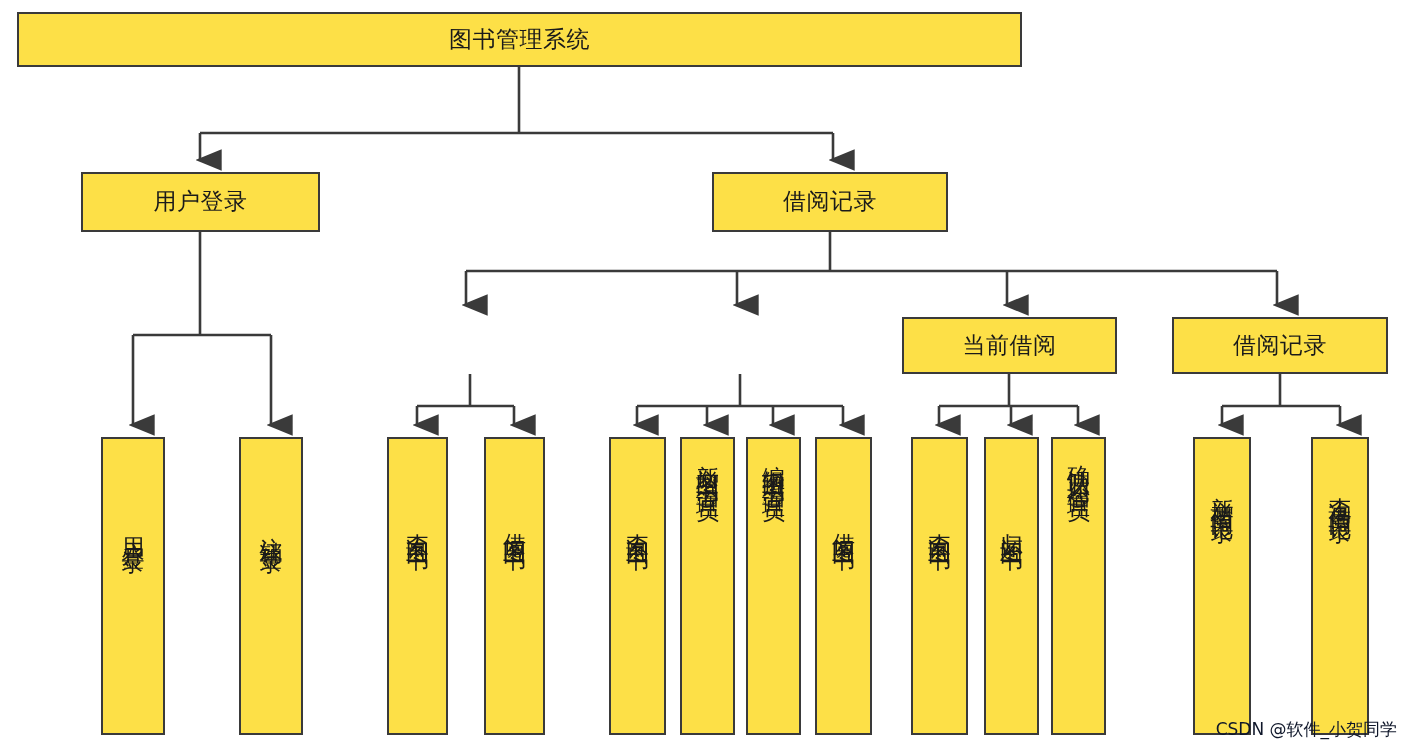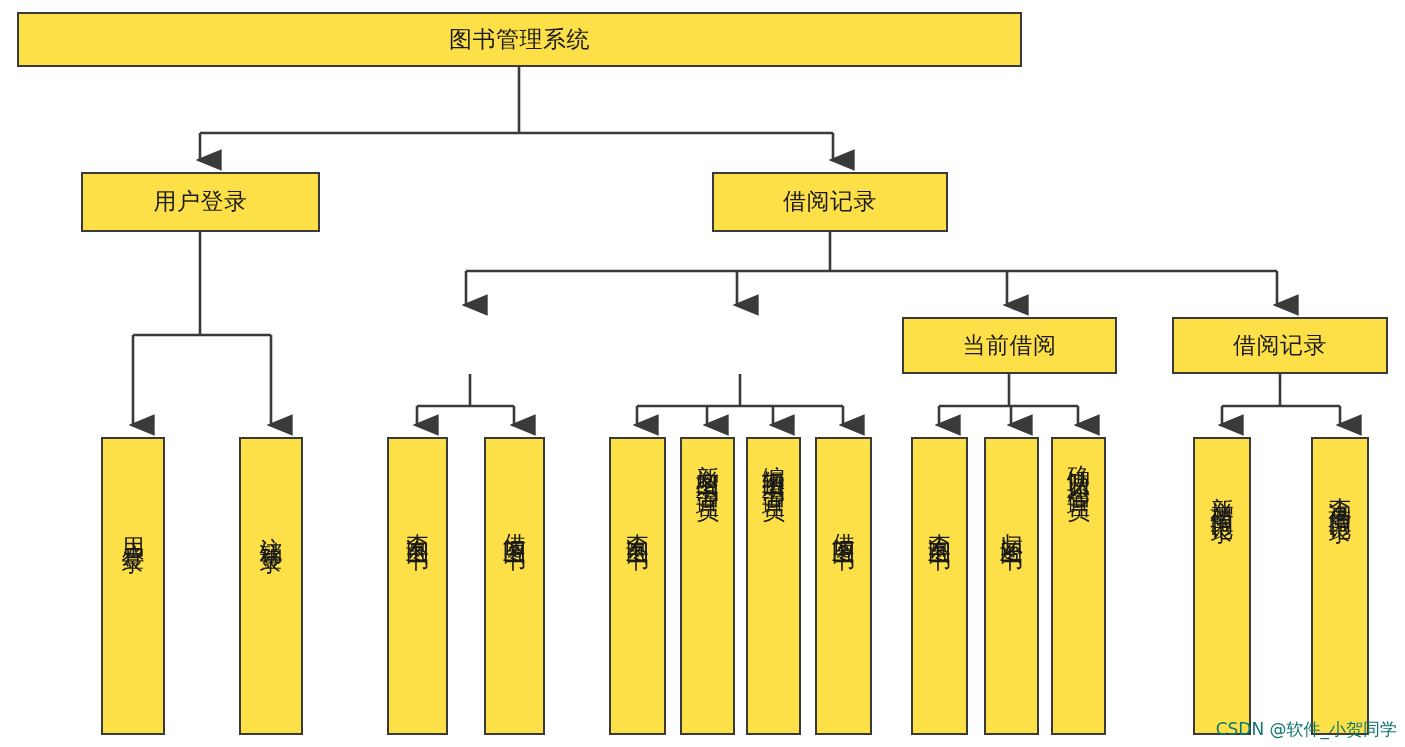--- a/index.html
+++ b/index.html
@@ -56,21 +56,21 @@
     letter-spacing: 5px;
     margin: 0 auto;
     display: block;
     height: auto;
   }
   .watermark {
     position: absolute;
     right: 8px;
     bottom: 6px;
     font-size: 17px;
-    color: #0f766e;
+    color: #0f172a;
     white-space: nowrap;
     z-index: 3;
     font-family: "DejaVu Sans", "Liberation Sans", sans-serif;
   }
 </style>
 </head>
 <body>
 
 <div id="canvas">
 

